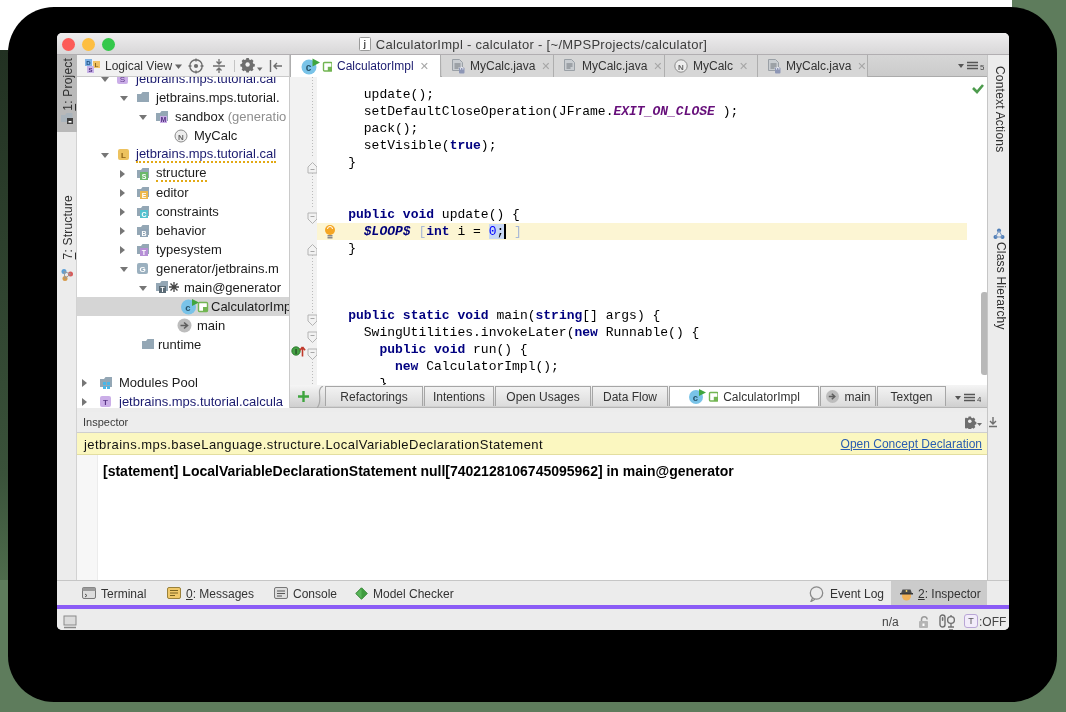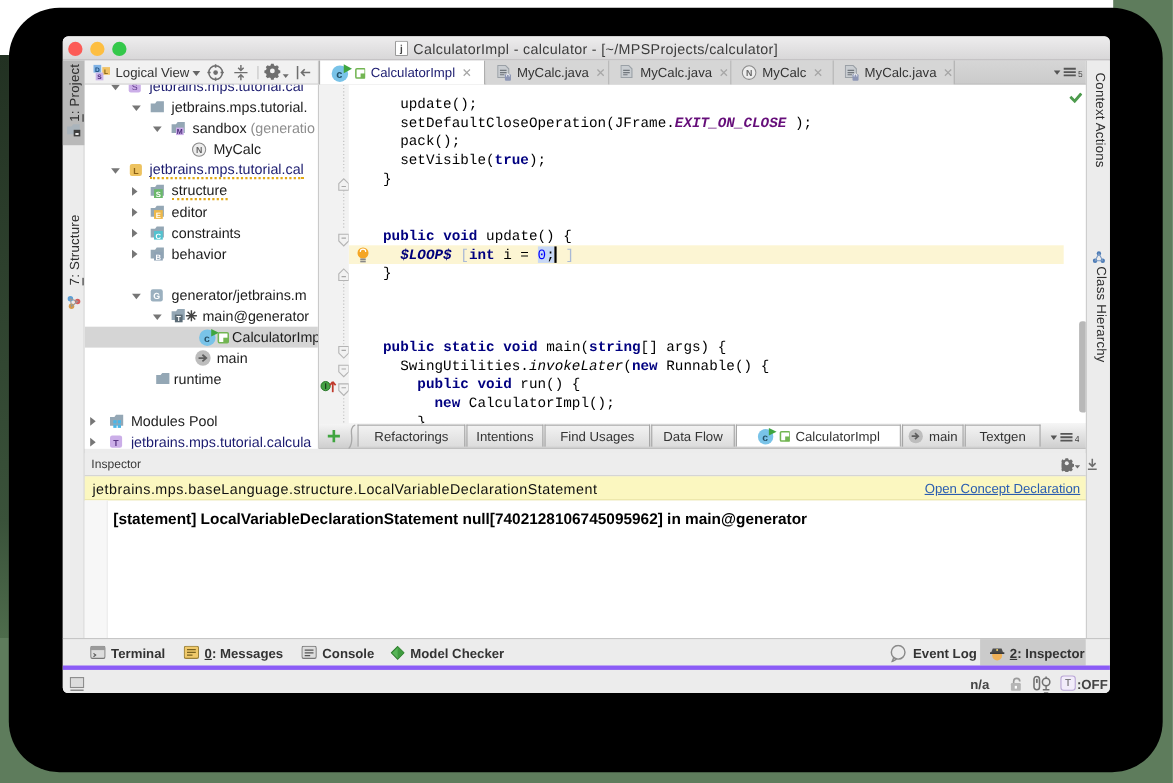--- a/index.html
+++ b/index.html
@@ -59,21 +59,21 @@
 
 #insphead { left:20px; top:379px; width:910px; height:21px; background:#ededed; border-bottom:1px solid #cfcfcf; font-size:11px; color:#3a3a3a; }
 #banner { left:20px; top:400px; width:910px; height:22px; background:#fbf7c0; border-bottom:1px solid #e3dea0; font-size:13px; letter-spacing:0.45px; color:#111; }
 #inspbody { left:20px; top:422px; width:910px; height:125px; background:#fff; }
 #inspgut { left:20px; top:422px; width:21px; height:125px; background:#f7f7f7; border-right:1px solid #ececec; }
 .link { color:#2a5db0; text-decoration:underline; }
 
 
 #toolbar2 { left:0; top:547px; width:952px; height:25px; background:#ececec; border-top:1px solid #c6c6c6; font-size:12px; color:#333; }
 #statusbar { left:0; top:572px; width:1016px; height:25px; background:#ececec; border-top:4px solid #8b5cf6; font-size:12px; color:#444; }
-.bitem { position:absolute; display:flex; align-items:center; height:25px;font-weight:bold; }
+.bitem { position:absolute; display:flex; align-items:center; height:25px; }
 </style>
 </head>
 <body>
 <div id="whitebg" class="abs"></div>
 <div class="abs" style="left:0;top:50px;width:8px;height:530px;background:linear-gradient(#223122,#3a523a 80%,#4e6c4c)"></div>
 <div id="shadow" class="abs"></div>
 <div id="win" class="abs">
   <div id="titlebar" class="abs">
     <div class="tl" style="left:5px; background:#fc5b57;"></div>
     <div class="tl" style="left:25px; background:#fdbe41;"></div>
@@ -202,20 +202,29 @@
         <span style="position:absolute;left:79px">constraints</span>
       </div>
     <div class="trow" style="top:144px">
         <span style="position:absolute;left:43px" class="arr"></span>
         <svg style="position:absolute;left:59px;top:3px" width="14" height="13">
           <path d="M1 3 h4 l1.5-2 h6.5 v10 h-12 z" fill="#94a7b5"></path>
           <rect x="4" y="5" width="8" height="8" fill="#8fa3b5"></rect>
           <text x="8" y="12" font-size="7" fill="#fff" text-anchor="middle" font-weight="bold">B</text>
         </svg>
         <span style="position:absolute;left:79px">behavior</span>
+      </div>
+    <div class="trow" style="top:163px">
+        <span style="position:absolute;left:43px" class="arr"></span>
+        <svg style="position:absolute;left:59px;top:3px" width="14" height="13">
+          <path d="M1 3 h4 l1.5-2 h6.5 v10 h-12 z" fill="#94a7b5"></path>
+          <rect x="4" y="5" width="8" height="8" fill="#b68fd6"></rect>
+          <text x="8" y="12" font-size="7" fill="#fff" text-anchor="middle" font-weight="bold">T</text>
+        </svg>
+        <span style="position:absolute;left:79px">typesystem</span>
       </div>
     <div class="trow" style="top:182px">
         <span style="position:absolute;left:43px" class="arrd"></span>
         <svg style="position:absolute;left:59px" width="13" height="13">
           <rect x="1" y="1" width="11" height="11" rx="2" fill="#9bb0bf"></rect>
           <text x="6.5" y="10" font-size="8" fill="#fff" text-anchor="middle" font-weight="bold">G</text>
         </svg>
         <span style="position:absolute;left:79px">generator/jetbrains.m</span>
       </div>
     <div class="trow" style="top:201px">
@@ -366,39 +375,39 @@
       </svg>
     <div class="cl" style="top:129px">    <span class="kw">public</span> <span class="kw">void</span> update() {</div>
     <div class="cl" style="top:146px">      <span style="font-weight:bold;font-style:italic;color:#00007a">$LOOP$</span> <span class="br">[</span><span class="kw">int</span> i = <span style="background:#c8d8f5"><span class="num">0</span>;</span><span style="border-left:2px solid #000"></span> <span class="br">]</span></div>
     <div class="cl" style="top:163px">    }</div>
     <div class="cl" style="top:9px">      update();</div>
     <div class="cl" style="top:26px">      setDefaultCloseOperation(JFrame.<span class="st">EXIT_ON_CLOSE</span> );</div>
     <div class="cl" style="top:43px">      pack();</div>
     <div class="cl" style="top:60px">      setVisible(<span class="kw">true</span>);</div>
     <div class="cl" style="top:77px">    }</div>
     <div class="cl" style="top:230px">    <span class="kw">public</span> <span class="kw">static</span> <span class="kw">void</span> main(<span class="kw">string</span>[] args) {</div>
-    <div class="cl" style="top:247px">      SwingUtilities.<span style="font-style:italic">invokeLater</span>(<span class="kw">new</span> Runnable() {</div>
+    <div class="cl" style="top:247px">      SwingUtilities.<span style="">invokeLater</span>(<span class="kw">new</span> Runnable() {</div>
     <div class="cl" style="top:264px">        <span class="kw">public</span> <span class="kw">void</span> run() {</div>
     <div class="cl" style="top:281px">          <span class="kw">new</span> CalculatorImpl();</div>
     <div class="cl" style="top:298px">        }</div>
     <svg class="abs" style="left:655px;top:7px" width="12" height="10" viewBox="0 0 12 10">
         <path d="M1 4 l4 4 l6-7" stroke="#4d9b4d" stroke-width="2.6" fill="none"></path>
       </svg>
     <div class="abs" style="left:664px;top:215px;width:7px;height:83px;background:#b8b8b8;border-radius:3px"></div>
   </div>
   <div id="btabbar" class="abs">
     <svg class="abs" style="left:7px;top:5px" width="13" height="13" viewBox="0 0 13 13">
         <path d="M6.5 1 v11 M1 6.5 h11" stroke="#3fa53f" stroke-width="2.4"></path>
       </svg>
       <svg class="abs" style="left:22px;top:1px" width="14" height="22" viewBox="0 0 14 22">
         <path d="M11 0 C3 4 12 14 5 22" fill="none" stroke="#a8a8a8" stroke-width="1.2"></path>
       </svg>
     <div class="btab" style="left:35px;width:98px">Refactorings</div>
     <div class="btab" style="left:134px;width:70px">Intentions</div>
-    <div class="btab" style="left:205px;width:96px">Find Usages</div>
+    <div class="btab" style="left:205px;width:96px">Open Usages</div>
     <div class="btab" style="left:302px;width:76px">Data Flow</div>
     <div class="btab bactive" style="left:379px;width:150px">
       <svg width="30" height="17" viewBox="0 0 30 17">
           <circle cx="8" cy="9" r="7" fill="#79c3e8"></circle>
           <text x="7.5" y="13" font-size="9.5" fill="#26536b" text-anchor="middle" font-weight="bold">c</text>
           <path d="M11 1 l7 3.5 l-7 3.5 z" fill="#3fa53f"></path>
           <g stroke="#72b552" fill="none" stroke-width="1.4">
             <rect x="21.5" y="4.5" width="8.5" height="8.5" rx="1" fill="#fff"></rect>
             <rect x="25.8" y="8.8" width="4.2" height="4.2" fill="#72b552" stroke="none"></rect>
           </g>

